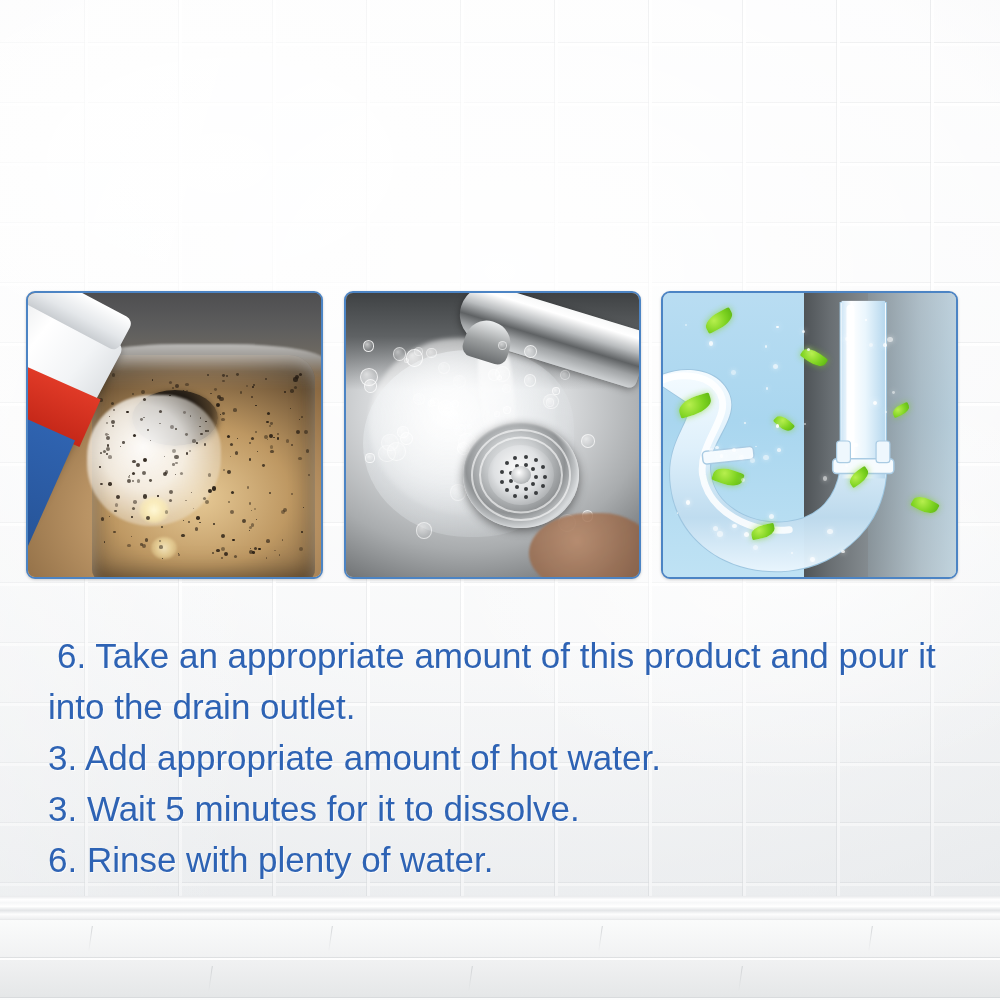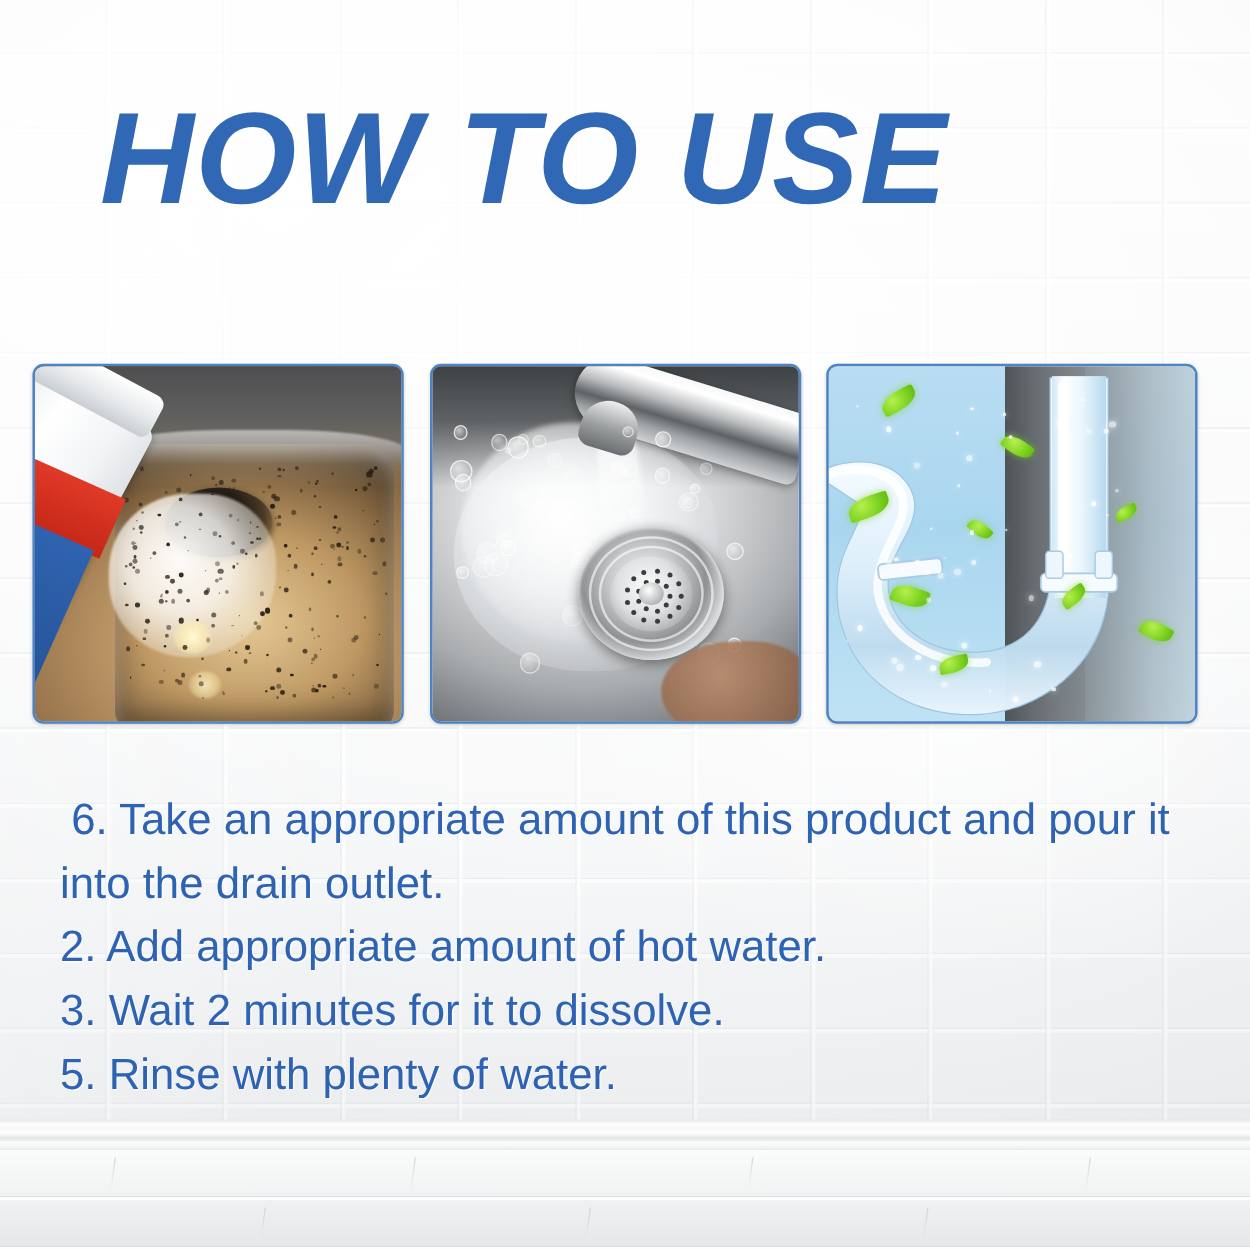--- a/index.html
+++ b/index.html
@@ -410,21 +410,20 @@
   .step-1 { text-indent: 9px; }
 </style>
 </head>
 <body>
 
 <div id="page">
 
   <div class="wall"></div>
   <div class="wall-sheen"></div>
 
-  <div class="headline">HOW TO USE</div>
 
   <div class="panels">
 
     <div class="panel">
       <div class="scene">
         <div class="p1-bg"></div>
         <div class="p1-wallback"></div>
         <div class="p1-basin"></div>
         <div class="p1-rim"></div>
         <div class="p1-drain"></div>
@@ -867,23 +866,23 @@
             <div class="sparkle" style="width: 2.00076px; height: 2.00076px; left: 7.38191%; top: 11.0352%; opacity: 0.58;"></div>
             <div class="sparkle" style="width: 1.71072px; height: 1.71072px; left: 31.5629%; top: 53.7661%; opacity: 0.54;"></div>
             <div class="sparkle" style="width: 3.91156px; height: 3.91156px; left: 62.1065%; top: 15.3542%; opacity: 0.62;"></div>
           </div>
       </div>
     </div>
   </div>
 
   <div class="steps">
     <div class="step step-1">6. Take an appropriate amount of this product and pour it into the drain outlet.</div>
-    <div class="step">2. Add appropriate amount of hot water.</div>
-    <div class="step">3. Wait 2 minutes for it to dissolve.</div>
-    <div class="step">5. Rinse with plenty of water.</div>
+    <div class="step">3. Add appropriate amount of hot water.</div>
+    <div class="step">3. Wait 5 minutes for it to dissolve.</div>
+    <div class="step">6. Rinse with plenty of water.</div>
   </div>
 
   <div class="baseboard"></div>
   <div class="floor">
     <div class="floor-seam" style="left:90px;  top:6px;"></div>
     <div class="floor-seam" style="left:330px; top:6px;"></div>
     <div class="floor-seam" style="left:600px; top:6px;"></div>
     <div class="floor-seam" style="left:870px; top:6px;"></div>
     <div class="floor-seam" style="left:210px; top:46px;"></div>
     <div class="floor-seam" style="left:470px; top:46px;"></div>

